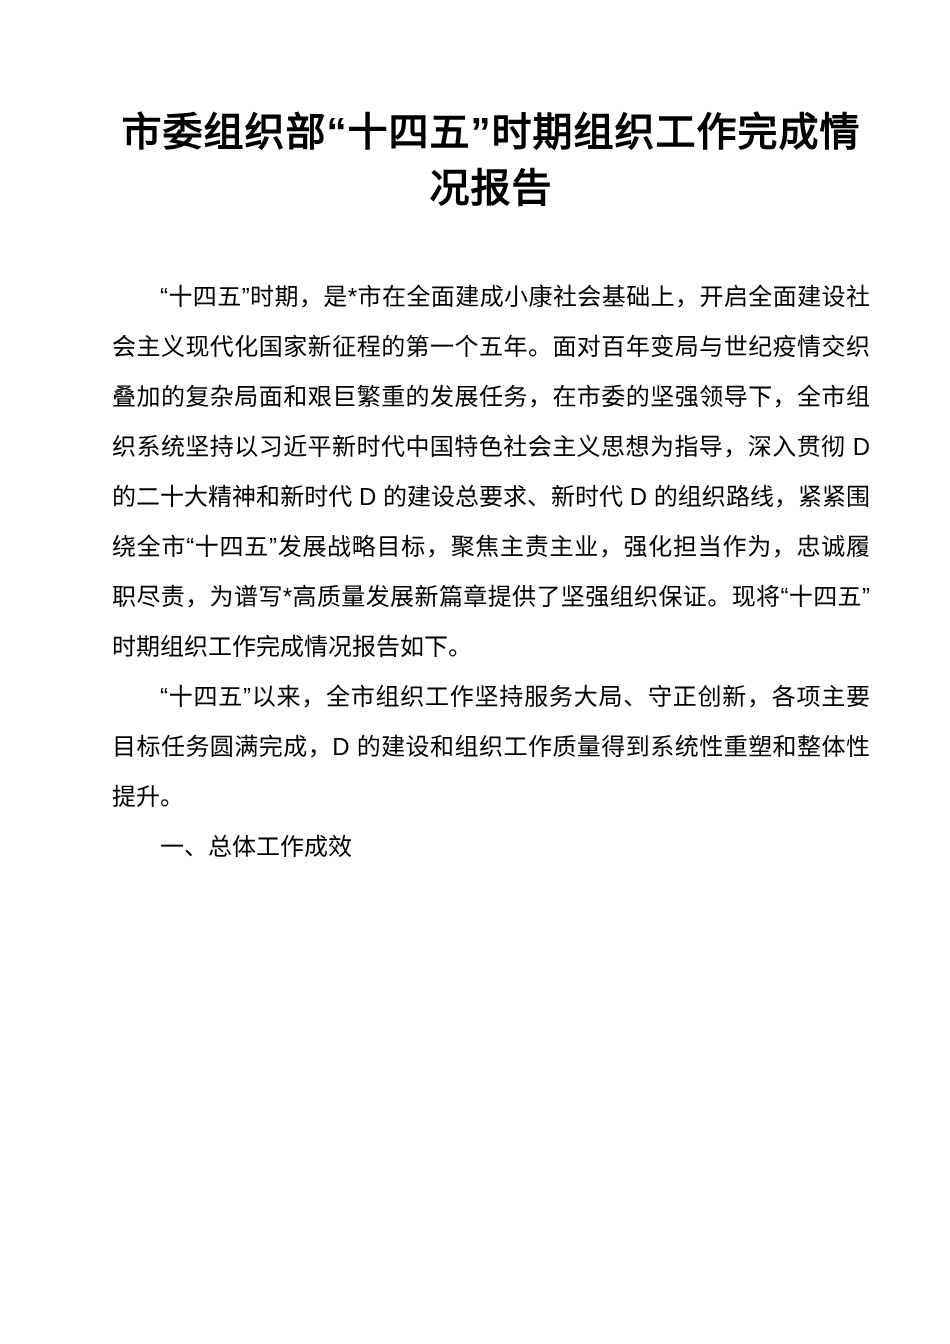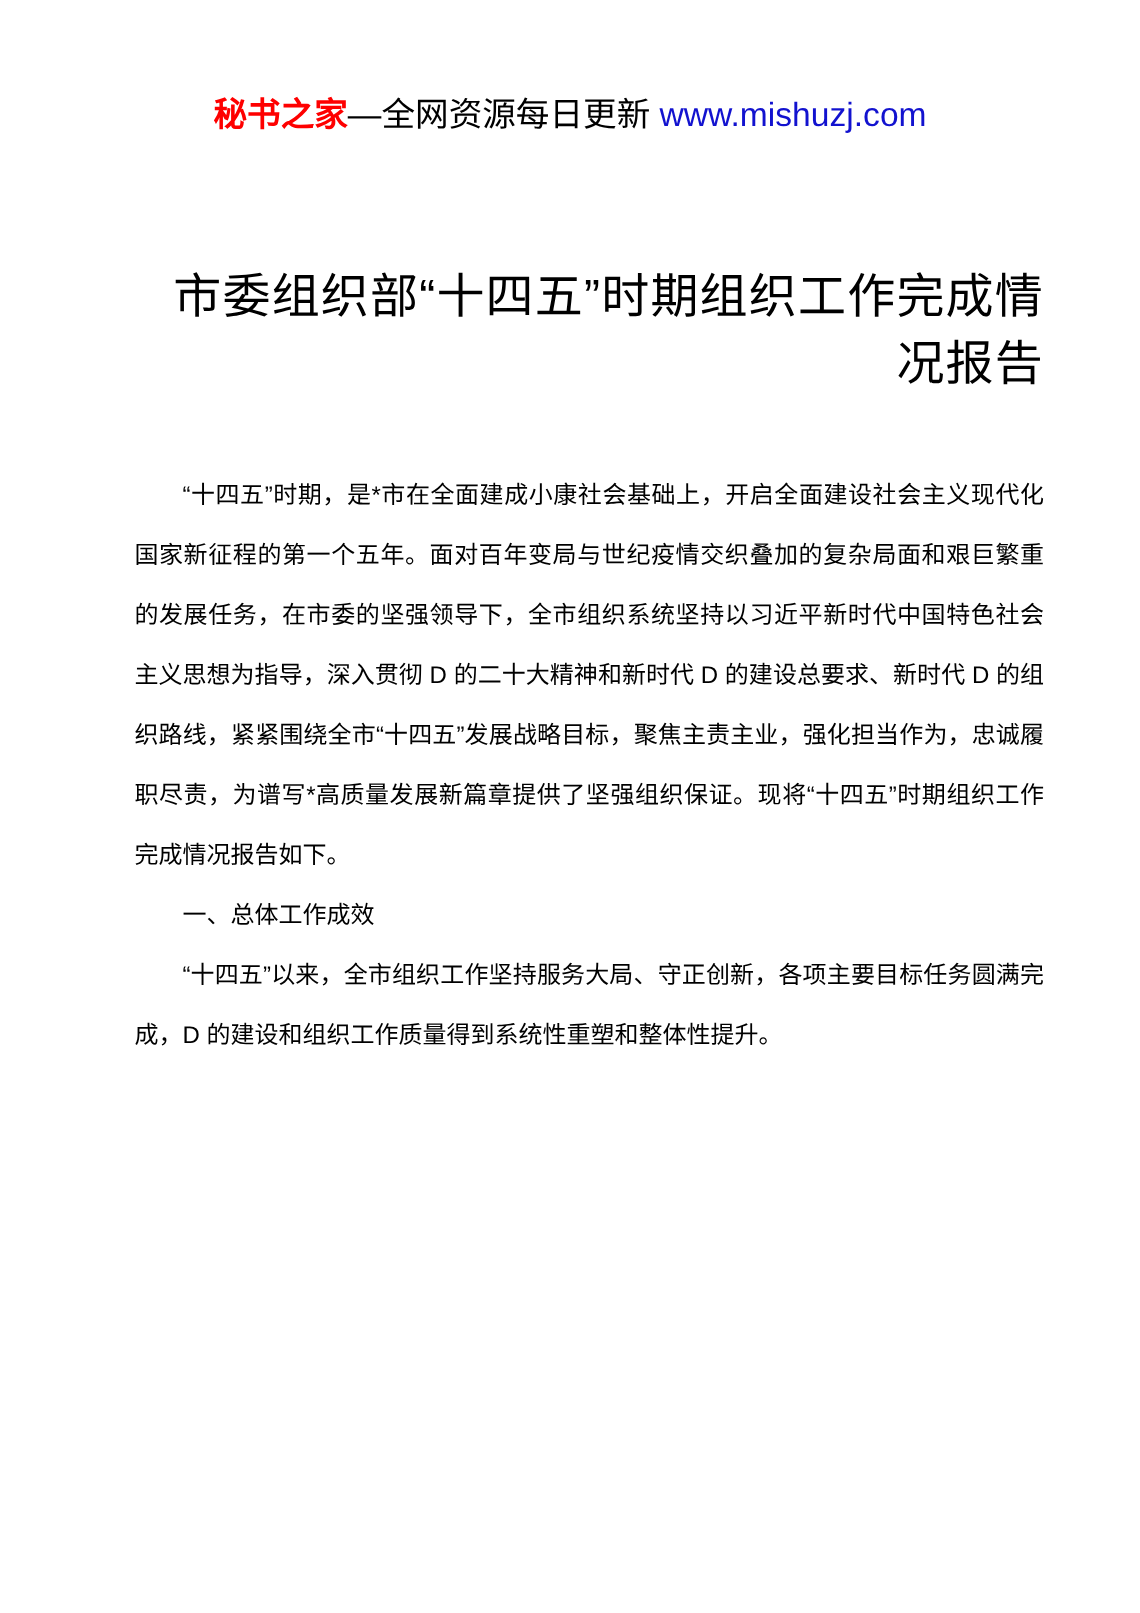--- a/index.html
+++ b/index.html
@@ -32,57 +32,54 @@
     font-weight: bold;
   }
   .tagline {
     color: #000000;
   }
   .url {
     color: #1212cf;
   }
   .doc-title {
     margin: 104px 80px 0 112px;
-    text-align: right;
+    text-align: center;
     font-size: 40px;
-    font-weight: 400;
+    font-weight: 700;
     line-height: 56px;
     letter-spacing: 1px;
   }
   .doc-body {
     margin: 56px 80px 0 112px;
-    font-size: 20px;
+    font-size: 24px;
     line-height: 50px;
     text-align: justify;
     text-justify: inter-ideograph;
   }
   .doc-body p {
     margin: 0;
     padding: 0;
     text-indent: 2em;
   }
   .bold-lead {
     font-weight: bold;
   }
 </style>
 </head>
 <body>
 
 <div class="page">
 
-  <div class="doc-header">
-    <span class="brand">秘书之家</span><span class="tagline">—全网资源每日更新 </span><span class="url">www.mishuzj.com</span>
-  </div>
 
   <h1 class="doc-title">市委组织部“十四五”时期组织工作完成情况报告</h1>
 
   <div class="doc-body">
 
     <p>“十四五”时期，是*市在全面建成小康社会基础上，开启全面建设社会主义现代化国家新征程的第一个五年。面对百年变局与世纪疫情交织叠加的复杂局面和艰巨繁重的发展任务，在市委的坚强领导下，全市组织系统坚持以习近平新时代中国特色社会主义思想为指导，深入贯彻 D 的二十大精神和新时代 D 的建设总要求、新时代 D 的组织路线，紧紧围绕全市“十四五”发展战略目标，聚焦主责主业，强化担当作为，忠诚履职尽责，为谱写*高质量发展新篇章提供了坚强组织保证。现将“十四五”时期组织工作完成情况报告如下。</p>
 
+    <p>“十四五”以来，全市组织工作坚持服务大局、守正创新，各项主要目标任务圆满完成，D 的建设和组织工作质量得到系统性重塑和整体性提升。</p>
+
     <p>一、总体工作成效</p>
-
-    <p>“十四五”以来，全市组织工作坚持服务大局、守正创新，各项主要目标任务圆满完成，D 的建设和组织工作质量得到系统性重塑和整体性提升。</p>
 
 
   </div>
 
 </div>
 
 </body></html>

